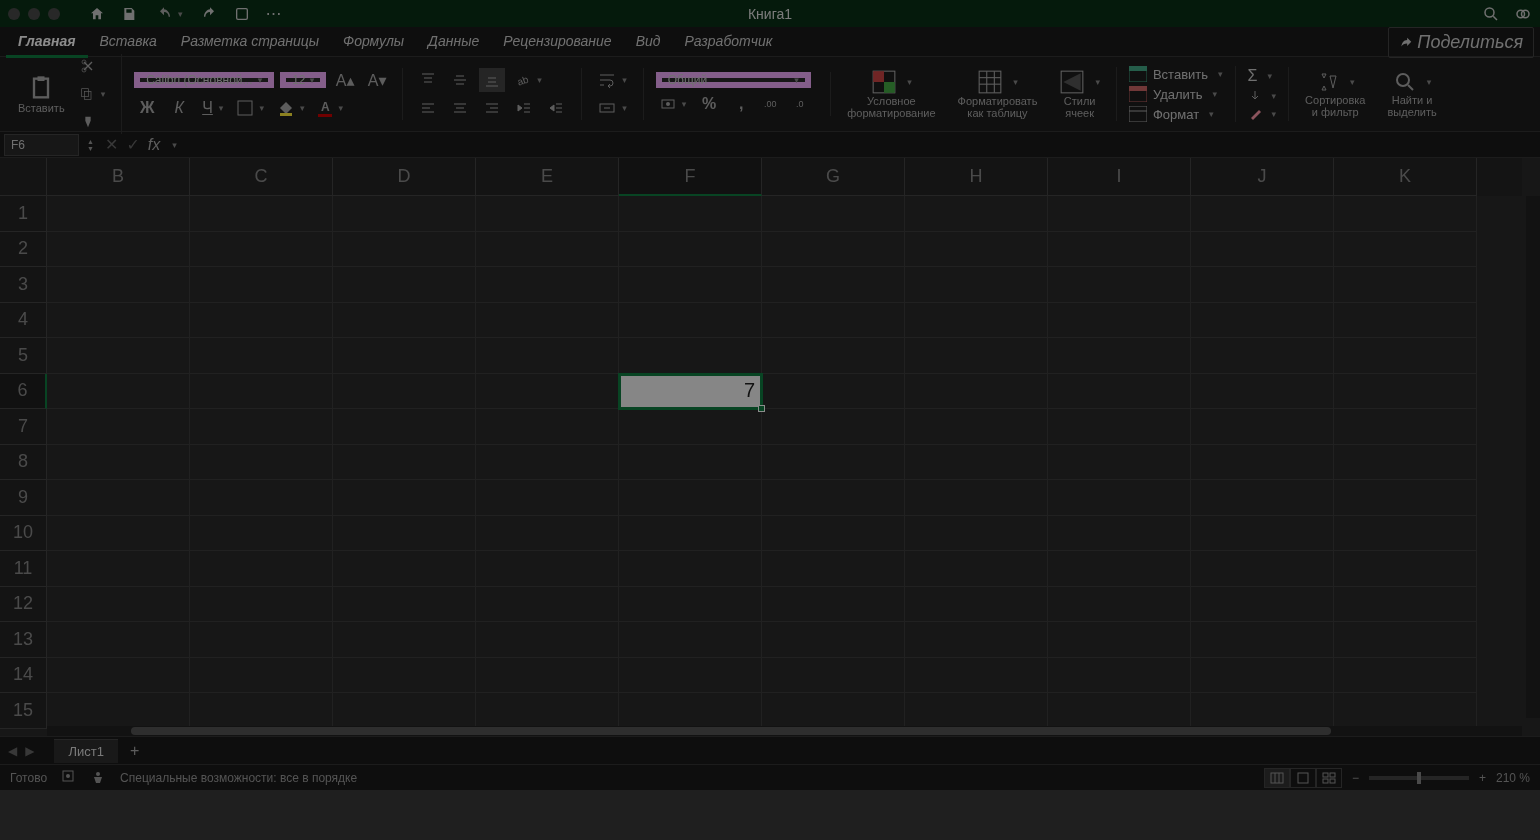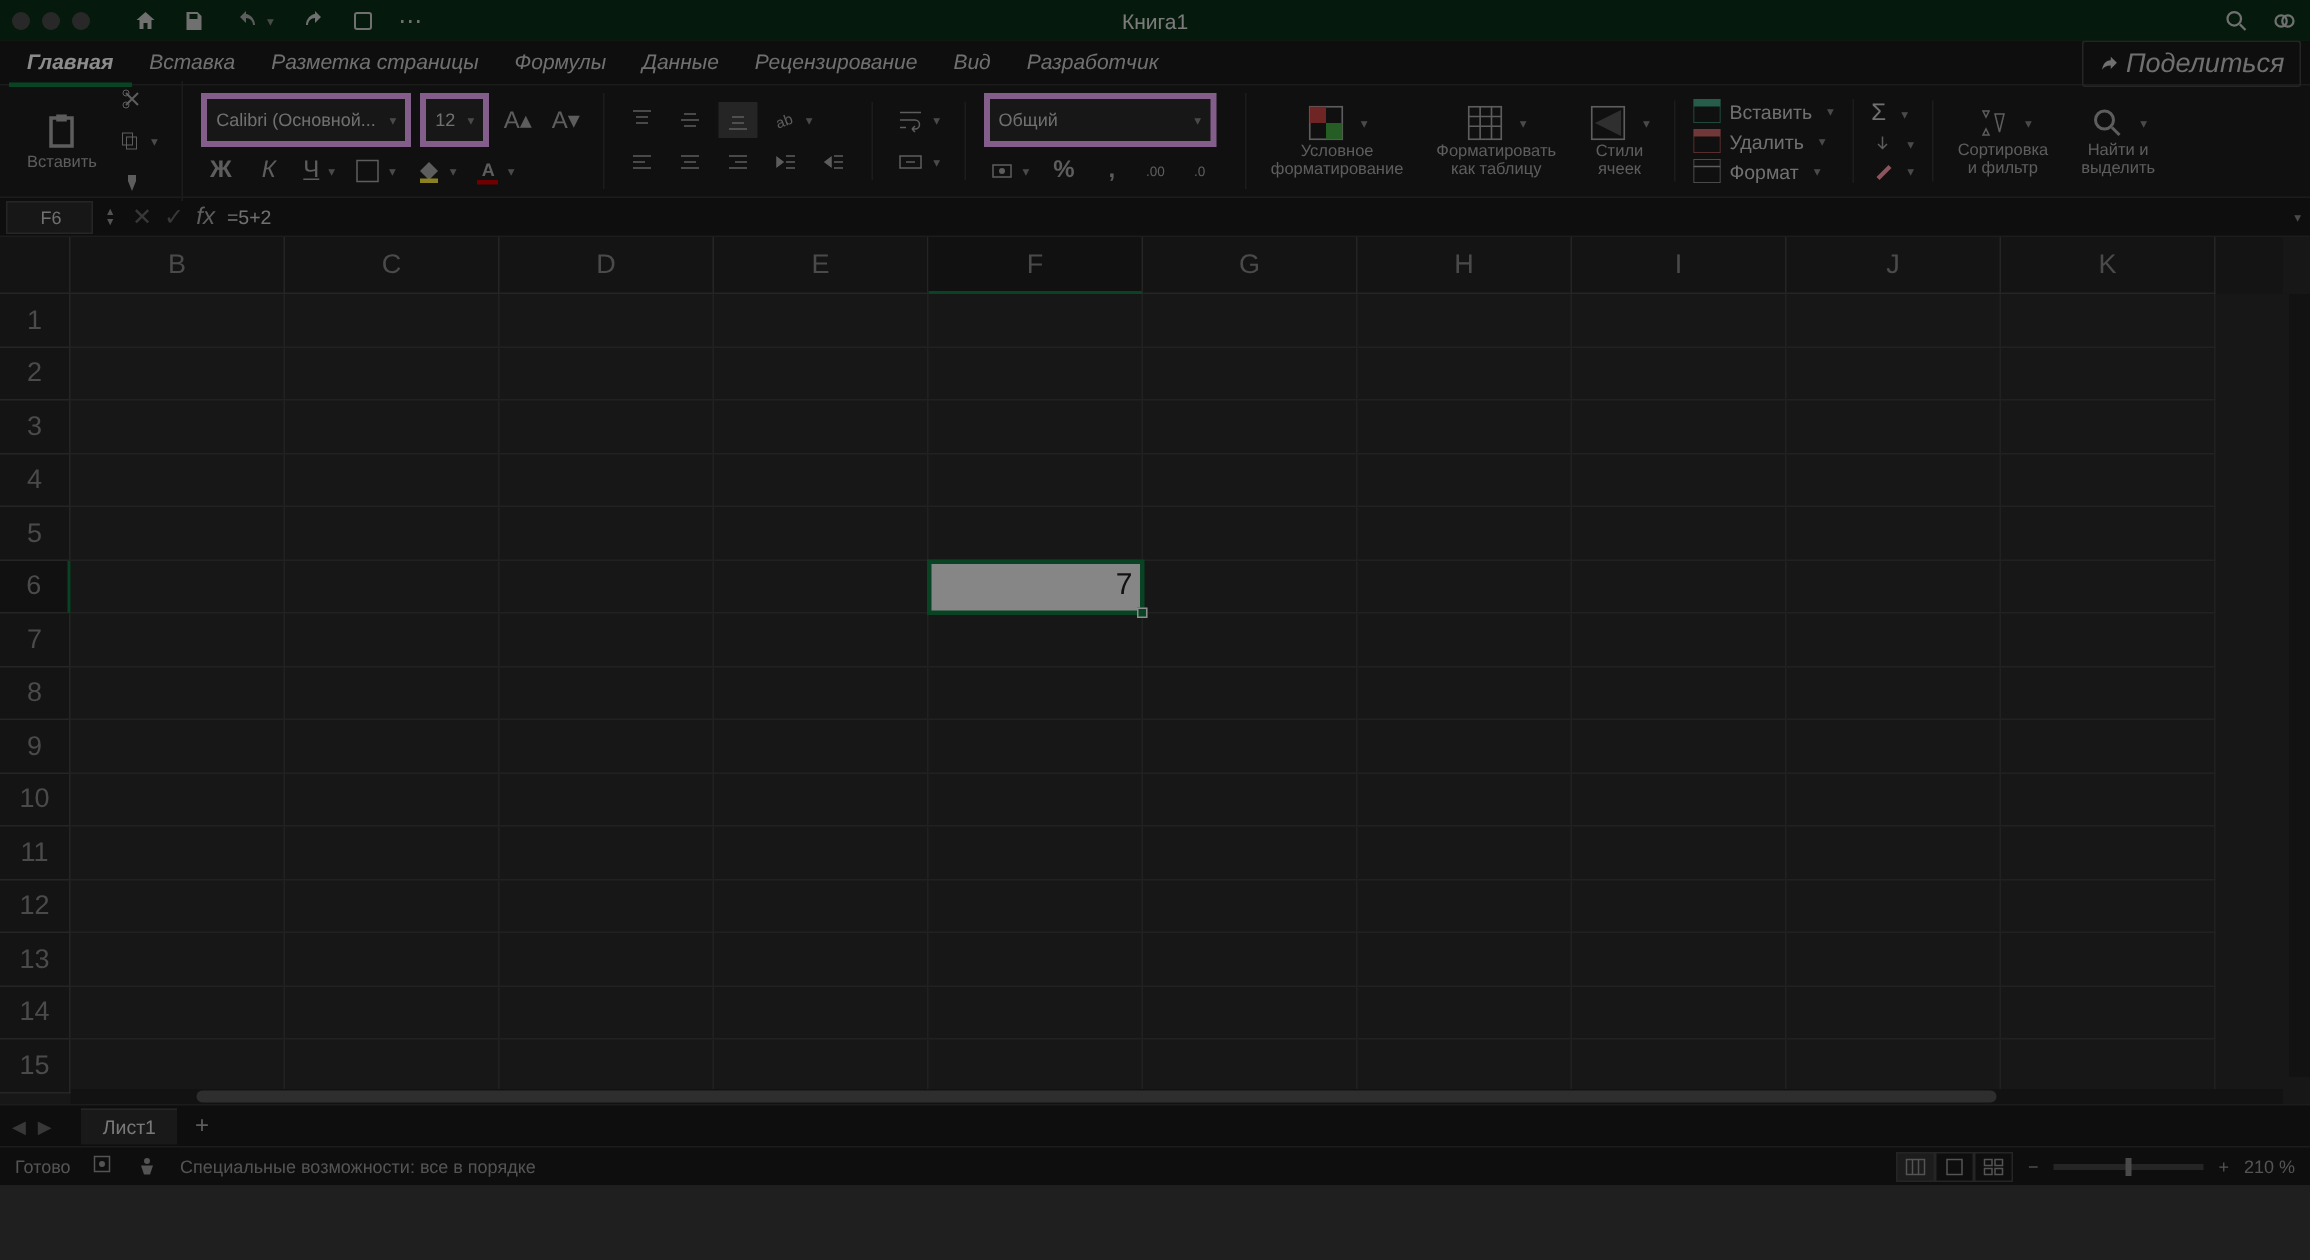--- a/index.html
+++ b/index.html
@@ -23,27 +23,27 @@
 
 
 .ribbon { height:75px; background:#1e1e1e; display:flex; align-items:center; padding:4px 8px; gap:6px; border-bottom:1px solid #333; }
 .rgroup { display:flex; flex-direction:column; justify-content:center; gap:4px; padding:0 6px; }
 .rgroup.sep { border-right:1px solid #333; padding-right:12px; }
 .rrow { display:flex; align-items:center; gap:6px; }
 .rbtn { display:flex; flex-direction:column; align-items:center; justify-content:center; padding:2px 4px; font-size:11px; color:#aaa; }
 .rbtn svg, .sbtn svg { fill:#aaa; }
 .sbtn { display:flex; align-items:center; justify-content:center; width:26px; height:24px; color:#aaa; }
 .sbtn.wide { width:auto; padding:0 4px; gap:2px; }
-.dd-box { height:36px; background:#2a2a2a; border:4px solid #f0abfc; color:#ccc; font-size:12px; padding:0 6px; display:flex; align-items:center; justify-content:space-between; }
+.dd-box { height:16px; background:#2a2a2a; border:6px solid #f0abfc; color:#ccc; font-size:12px; padding:0 6px; display:flex; align-items:center; justify-content:space-between; }
 .chev { font-size:9px; color:#888; margin-left:4px; }
 .rlabel-item { display:flex; align-items:center; gap:6px; font-size:13px; color:#ccc; }
 
 
 .fbar { height:26px; background:#1a1a1a; display:flex; align-items:center; border-bottom:1px solid #333; }
-.name-box { width:58px; height:22px; margin:0 8px 0 4px; background:#2a2a2a; border:1px solid #444; color:#ccc; font-size:12px; padding:0 22px; display:flex; align-items:center; }
+.name-box { width:75px; height:22px; margin:0 8px 0 4px; background:#2a2a2a; border:1px solid #444; color:#ccc; font-size:12px; padding:0 6px; display:flex; align-items:center; }
 .spin { width:10px; display:flex; flex-direction:column; }
 .fbar-btns { display:flex; gap:8px; margin:0 8px; color:#666; }
 .fx { font-size:16px; font-style:italic; color:#aaa; margin-right:8px; }
 .formula-input { flex:1; font-size:13px; color:#ccc; }
 
 
 .grid-wrap { position:relative; height:578px; background:#2a2a2a; overflow:hidden; }
 .corner { position:absolute; top:0; left:0; width:47px; height:38px; background:#252525; border-right:1px solid #444; border-bottom:1px solid #444; z-index:3; }
 .col-headers { position:absolute; top:0; left:47px; right:18px; height:38px; display:flex; background:#252525; z-index:2; }
 .col-h { width:143px; border-right:1px solid #444; border-bottom:1px solid #444; display:flex; align-items:center; justify-content:center; font-size:18px; color:#888; }
@@ -469,21 +469,20 @@
     </div>
   <div class="spin">
       <span style="font-size:7px;">▲</span>
       <span style="font-size:7px;">▼</span>
     </div>
   <div class="fbar-btns">
     <span>✕</span>
     <span>✓</span>
   </div>
   <span class="fx">fx</span>
-  <div class="formula-input">=5+2</div>
   <span class="chev" style="margin-right:6px;">▾</span>
 </div>
 
 <div class="grid-wrap">
   <div class="corner"></div>
   <div class="col-headers" id="col-headers">
       <div class="col-h">B</div>
       <div class="col-h">C</div>
       <div class="col-h">D</div>
       <div class="col-h">E</div>

